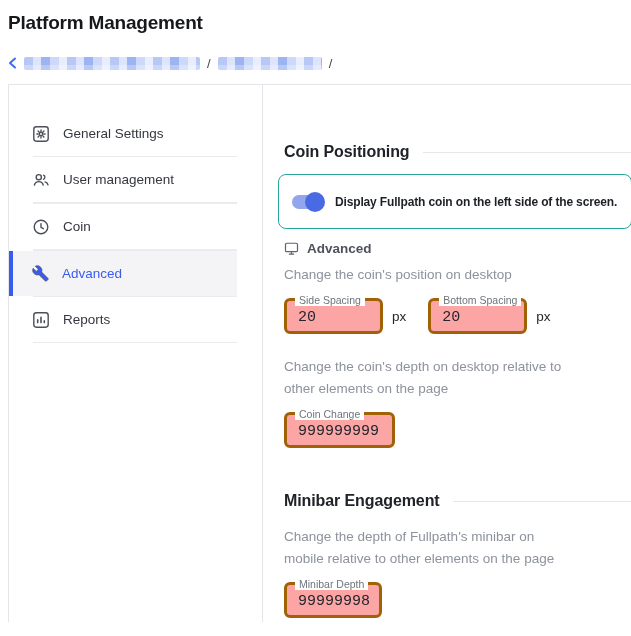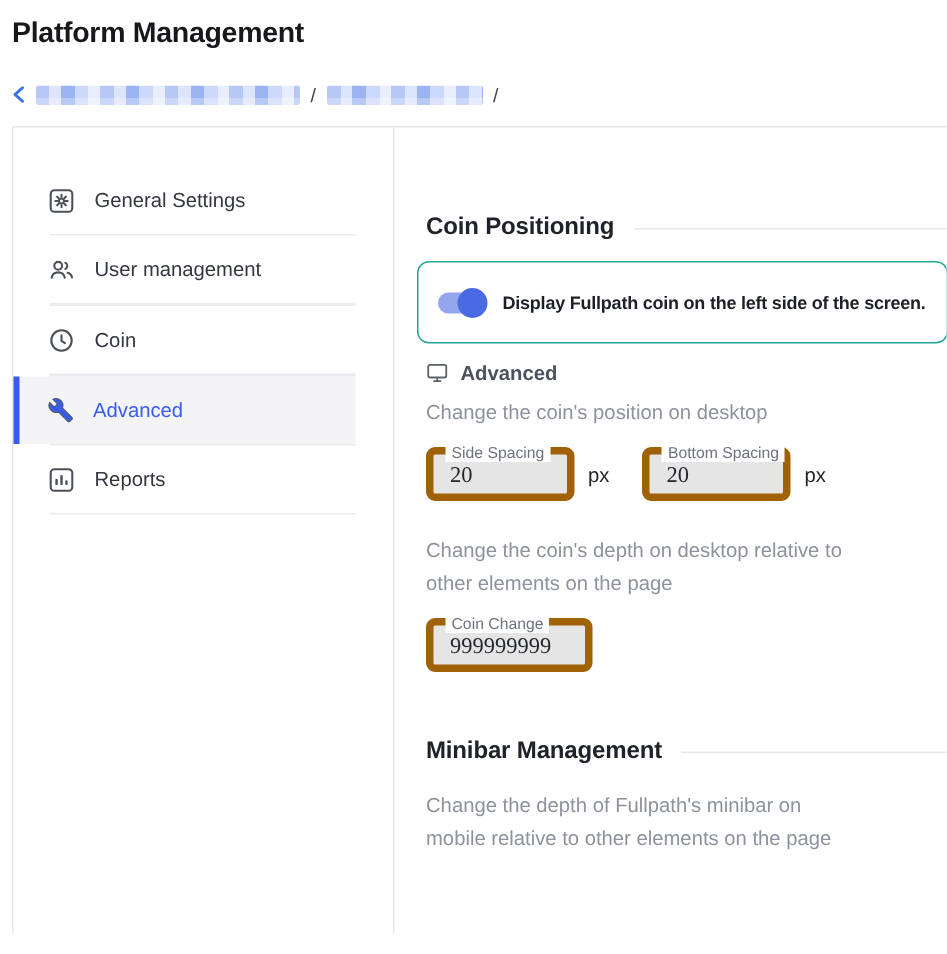--- a/index.html
+++ b/index.html
@@ -66,27 +66,27 @@
 
   .subhead { display:flex; align-items:center; gap:8px; margin-top:12px;
              font-size:13.5px; font-weight:700; color:#4d525c; }
   .subhead svg { stroke:#5d626c; }
   .desc { font-size:13.5px; color:#8d929c; line-height:22px; margin-top:8px; }
 
   .fields-row { display:flex; align-items:center; margin-top:12px; }
   .group { display:flex; align-items:center; }
   .group + .group { margin-left:22px; }
   .field {
-    position:relative; height:36px; border:5px solid #a16207; border-radius:6px;
-    background:#e5e5e5; display:flex; align-items:center;justify-content:flex-end;
+    position:relative; height:36px; border:3px solid #a16207; border-radius:6px;
+    background:#fca5a5; display:flex; align-items:center;justify-content:flex-end;
   }
   .field input {
     border:0; outline:none; width:100%; height:100%; background:transparent;
     padding:2px 6px 0 11px; border-radius:6px;
-    font-family:Liberation Serif, serif; font-size:15px; color:#23262d;
+    font-family:Liberation Mono, monospace; font-size:15px; color:#23262d;
   }
   .flabel {
     position:absolute; top:-7px; left:8px; background:#fff; padding:0 4px;
     font-size:10.5px; line-height:12px; color:#6e737d; white-space:nowrap;
   }
   .w-spacing { width:99px; } .w-coin { width:111px; } .w-minibar { width:98px; }
   .suffix { font-size:13.5px; font-weight:400; color:#22252b; margin-left:9px; }
 
   .mt-depth { margin-top:22px; }
   .mt-field { margin-top:12px; display:inline-flex; }
@@ -214,24 +214,28 @@
       <div>Change the coin's depth on desktop relative to</div>
       <div>other elements on the page</div>
     </div>
 
     <div class="field w-coin mt-field">
       <span class="flabel">Coin Change</span>
       <input type="text" value="999999999" style="">
     </div>
 
     <div class="section-head mt-minibar">
-      <span class="t">Minibar Management</span>
+      <span class="t">Minibar Engagement</span>
       <span class="line"></span>
     </div>
 
     <div class="desc mt-desc">
       <div>Change the depth of Fullpath's minibar on</div>
       <div>mobile relative to other elements on the page</div>
     </div>
 
+    <div class="field w-minibar mt-field">
+      <span class="flabel">Minibar Depth</span>
+      <input type="text" value="99999998" style="">
+    </div>
 
   </main>
 </div>
 
 </body></html>

